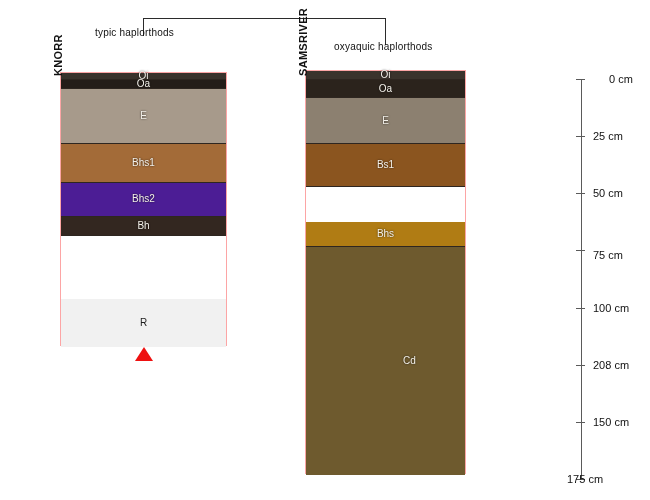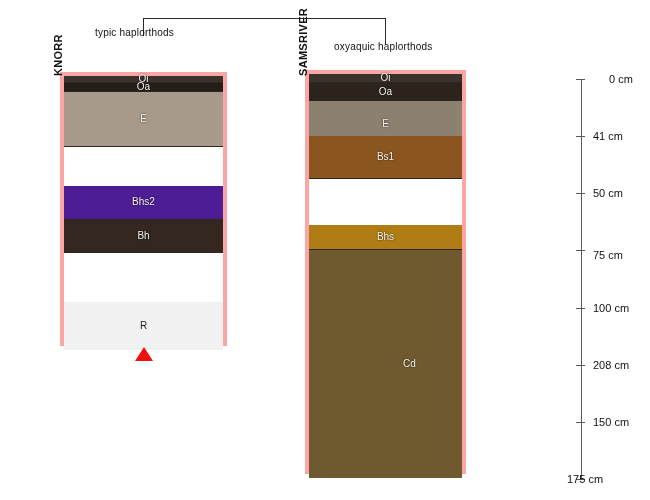--- a/index.html
+++ b/index.html
@@ -25,21 +25,21 @@
     font-size:10px;
     color:#111;
     white-space:nowrap;
     letter-spacing:0.2px;
     text-align:center;
   }
 
   
   .profile{
     position:absolute;
-    border:4px solid #fca5a5;
+    border:1px solid #fca5a5;
     box-sizing:border-box;
     background:#fff;
   }
   .horizon{
     position:absolute;
     left:0;right:0;
     box-sizing:border-box;
     border-bottom:1px solid #2e2620;
     display:flex;
     align-items:center;
@@ -117,61 +117,64 @@
       <div class="profile" style="left: 60px; top: 72.1429px; width: 167px; height: 274.286px;">
         <div class="horizon" style="top: 0px; height: 6.85714px; background: rgb(58, 51, 44);">
           <span class="horizon-label">Oi</span>
         </div>
         <div class="horizon" style="top: 6.85714px; height: 9.14286px; background: rgb(36, 29, 24);">
           <span class="horizon-label">Oa</span>
         </div>
         <div class="horizon" style="top: 16px; height: 54.8571px; background: rgb(167, 154, 139);">
           <span class="horizon-label">E</span>
         </div>
+        <div class="horizon" style="top: 70.8571px; height: 38.8571px; background: rgb(163, 107, 56);">
+          <span class="horizon-label">Bhs1</span>
+        </div>
         <div class="horizon" style="top: 109.714px; height: 34.2857px; background: #4c1d95;">
           <span class="horizon-label">Bhs2</span>
         </div>
-        <div class="horizon" style="top: 144px; height: 33px; background: rgb(51, 39, 32);">
+        <div class="horizon" style="top: 144px; height: 19px; background: rgb(51, 39, 32);">
           <span class="horizon-label">Bh</span>
         </div>
         <div class="horizon" style="top: 226.286px; height: 48px; background: rgb(241, 241, 241);">
           <span class="horizon-label dark-text">R</span>
         </div>
       </div>
       <div class="profile-name" style="left: 52px; top: 76px;">KNORR</div>
       <div class="marker-triangle" style="left: 134.5px; top: 347.429px; border-bottom-color: rgb(238, 17, 17);"></div>
       <div class="profile" style="left: 305px; top: 69.8571px; width: 161px; height: 404.571px;">
         <div class="horizon" style="top: 0px; height: 9.14286px; background: rgb(58, 51, 44);">
           <span class="horizon-label">Oi</span>
         </div>
         <div class="horizon" style="top: 9.14286px; height: 18.2857px; background: rgb(43, 35, 28);">
           <span class="horizon-label">Oa</span>
         </div>
         <div class="horizon" style="top: 27.4286px; height: 45.7143px; background: rgb(140, 128, 112);">
           <span class="horizon-label">E</span>
         </div>
-        <div class="horizon" style="top: 62px; height: 43.4286px; background: rgb(139, 85, 31);">
+        <div class="horizon" style="top: 73px; height: 43.4286px; background: rgb(139, 85, 31);">
           <span class="horizon-label">Bs1</span>
         </div>
         <div class="horizon" style="top: 150.857px; height: 25.1429px; background: rgb(176, 124, 20);">
           <span class="horizon-label">Bhs</span>
         </div>
         <div class="horizon" style="top: 176px; height: 228.571px; background: rgb(110, 90, 46); padding-left: 48px;">
           <span class="horizon-label">Cd</span>
         </div>
       </div>
       <div class="profile-name" style="left: 297px; top: 76px;">SAMSRIVER</div>
     </div>
 
   <div class="axis-line" style="left:581px;top:79px;height:400px;"></div>
   <div id="axis-layer">
       <div class="axis-tick" style="left: 576px; top: 79px;"></div>
       <div class="axis-tick-label" style="left: 593px; top: 79px; padding-left: 16px;">0 cm</div>
       <div class="axis-tick" style="left: 576px; top: 136.143px;"></div>
-      <div class="axis-tick-label" style="left: 593px; top: 136.143px;">41 cm</div>
+      <div class="axis-tick-label" style="left: 593px; top: 136.143px;">25 cm</div>
       <div class="axis-tick" style="left: 576px; top: 193.286px;"></div>
       <div class="axis-tick-label" style="left: 593px; top: 193.286px;">50 cm</div>
       <div class="axis-tick" style="left: 576px; top: 250.429px;"></div>
       <div class="axis-tick-label" style="left: 593px; top: 255px;">75 cm</div>
       <div class="axis-tick" style="left: 576px; top: 307.571px;"></div>
       <div class="axis-tick-label" style="left: 593px; top: 307.571px;">100 cm</div>
       <div class="axis-tick" style="left: 576px; top: 364.714px;"></div>
       <div class="axis-tick-label" style="left: 593px; top: 364.714px;">208 cm</div>
       <div class="axis-tick" style="left: 576px; top: 421.857px;"></div>
       <div class="axis-tick-label" style="left: 593px; top: 421.857px;">150 cm</div>

